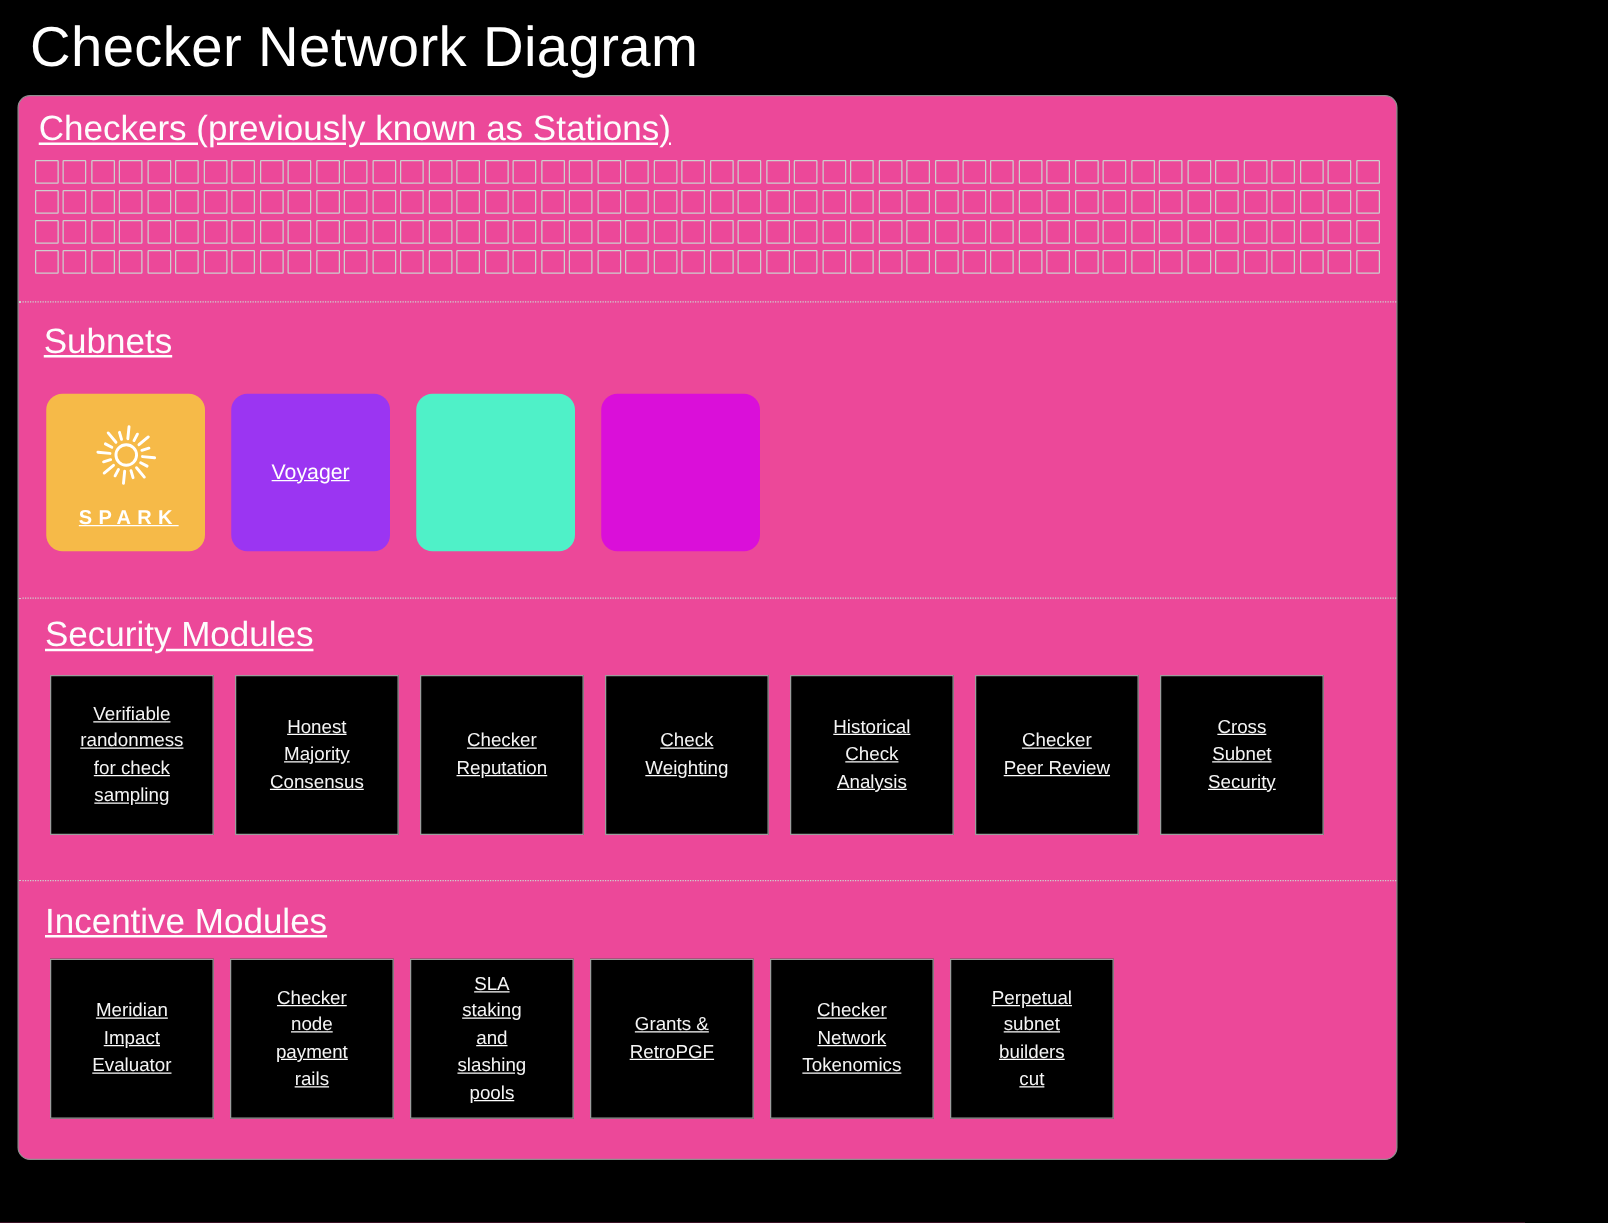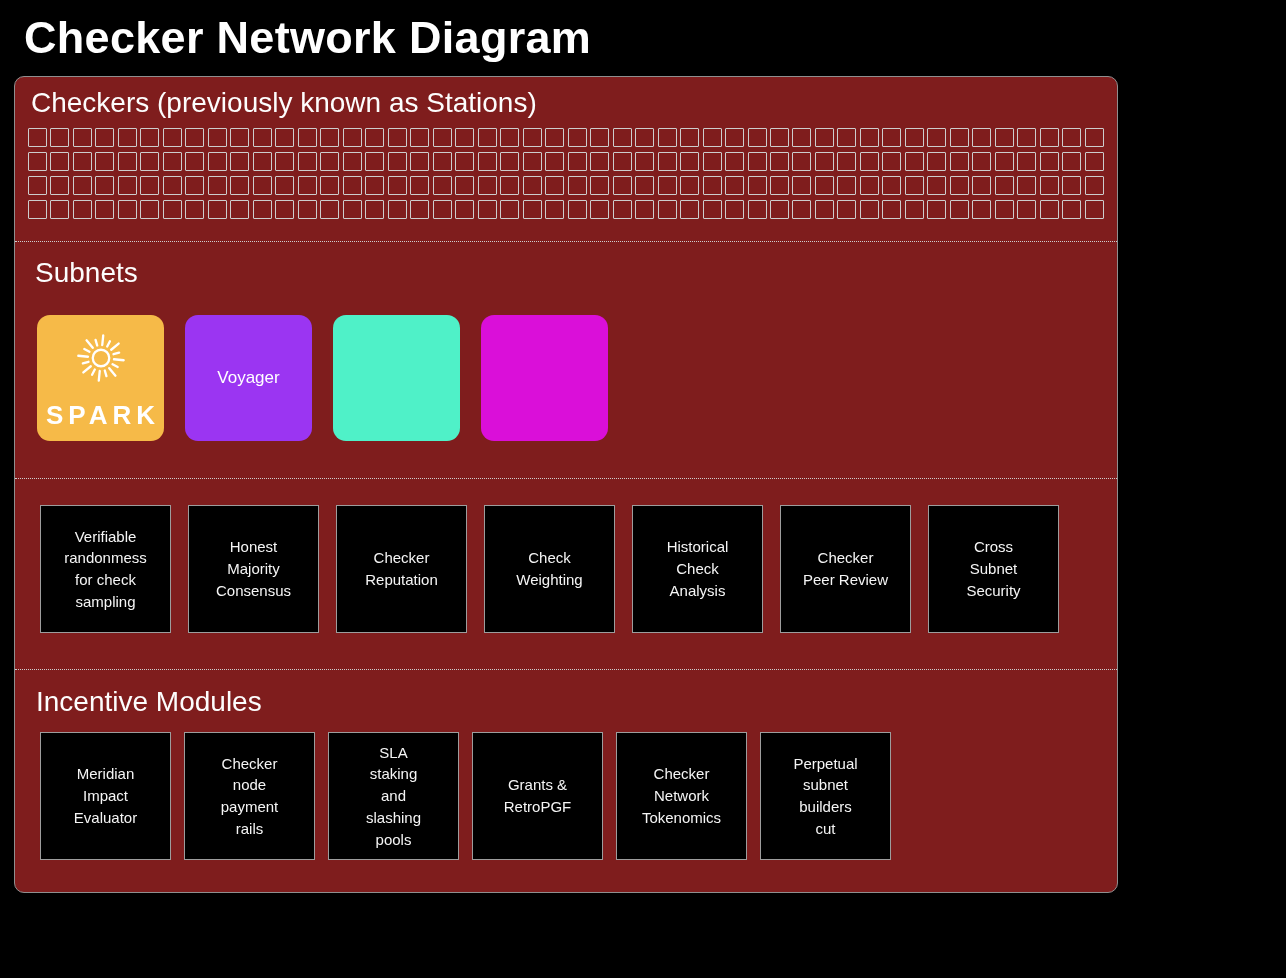--- a/index.html
+++ b/index.html
@@ -8,30 +8,31 @@
     background: #000;
     width: 1286px; height: 978px;
     overflow: hidden;
     font-family: "Liberation Sans", "DejaVu Sans", sans-serif;
     color: #fff;
     -webkit-font-smoothing: antialiased;
   }
   .page-title {
     margin: 12px 0 12px 24px;
     font-size: 45px;
-    font-weight: 700;
+    font-weight: 400;
     letter-spacing: 0.3px;
     color: #fff;
   }
   .diagram {
     margin: 0 14px;
     width: 1104px;
     border: 1px solid #8f8f8f;
     border-radius: 10px;
-    background: #7f1d1d;
+    background: #ec4899;
+    text-decoration: underline;
   }
   section { padding: 0 13px; }
   .section-sep { border-top: 1.5px dotted #cfcfcf; }
   h2 {
     margin: 0;
     font-size: 28px;
     font-weight: 400;
     line-height: 35px;
     color: #fdfdfd;
   }
@@ -72,21 +73,21 @@
   }
   .tile-label {
     font-size: 17px;
     line-height: 1.35;
     text-align: center;
     color: #fff;
     white-space: pre-line;
   }
   .spark-word {
     margin-top: 10px;
-    font-size: 26px;
+    font-size: 16px;
     font-weight: 600;
     letter-spacing: 5px;
     text-indent: 5px;
     color: #fff;
   }
 
   
   .section-security { padding-top: 11px; padding-bottom: 36px; }
   .section-security h2 { margin-left: 8px; }
   .section-incentive { padding-top: 14px; padding-bottom: 32px; }
@@ -355,20 +356,21 @@
         </div>
         <div class="tile" style="background: rgb(155, 53, 242);">
           <div class="tile-label">Voyager</div>
         </div>
         <div class="tile" style="background: rgb(79, 241, 200);"></div>
         <div class="tile" style="background: rgb(218, 15, 217);"></div>
       </div>
   </section>
 
   <section class="section-security section-sep">
+    <h2>Security Modules</h2>
     <div class="modules security">
         <div class="module-box">
           <div class="module-text">Verifiable
 randonmess
 for check
 sampling</div>
         </div>
         <div class="module-box">
           <div class="module-text">Honest
 Majority

